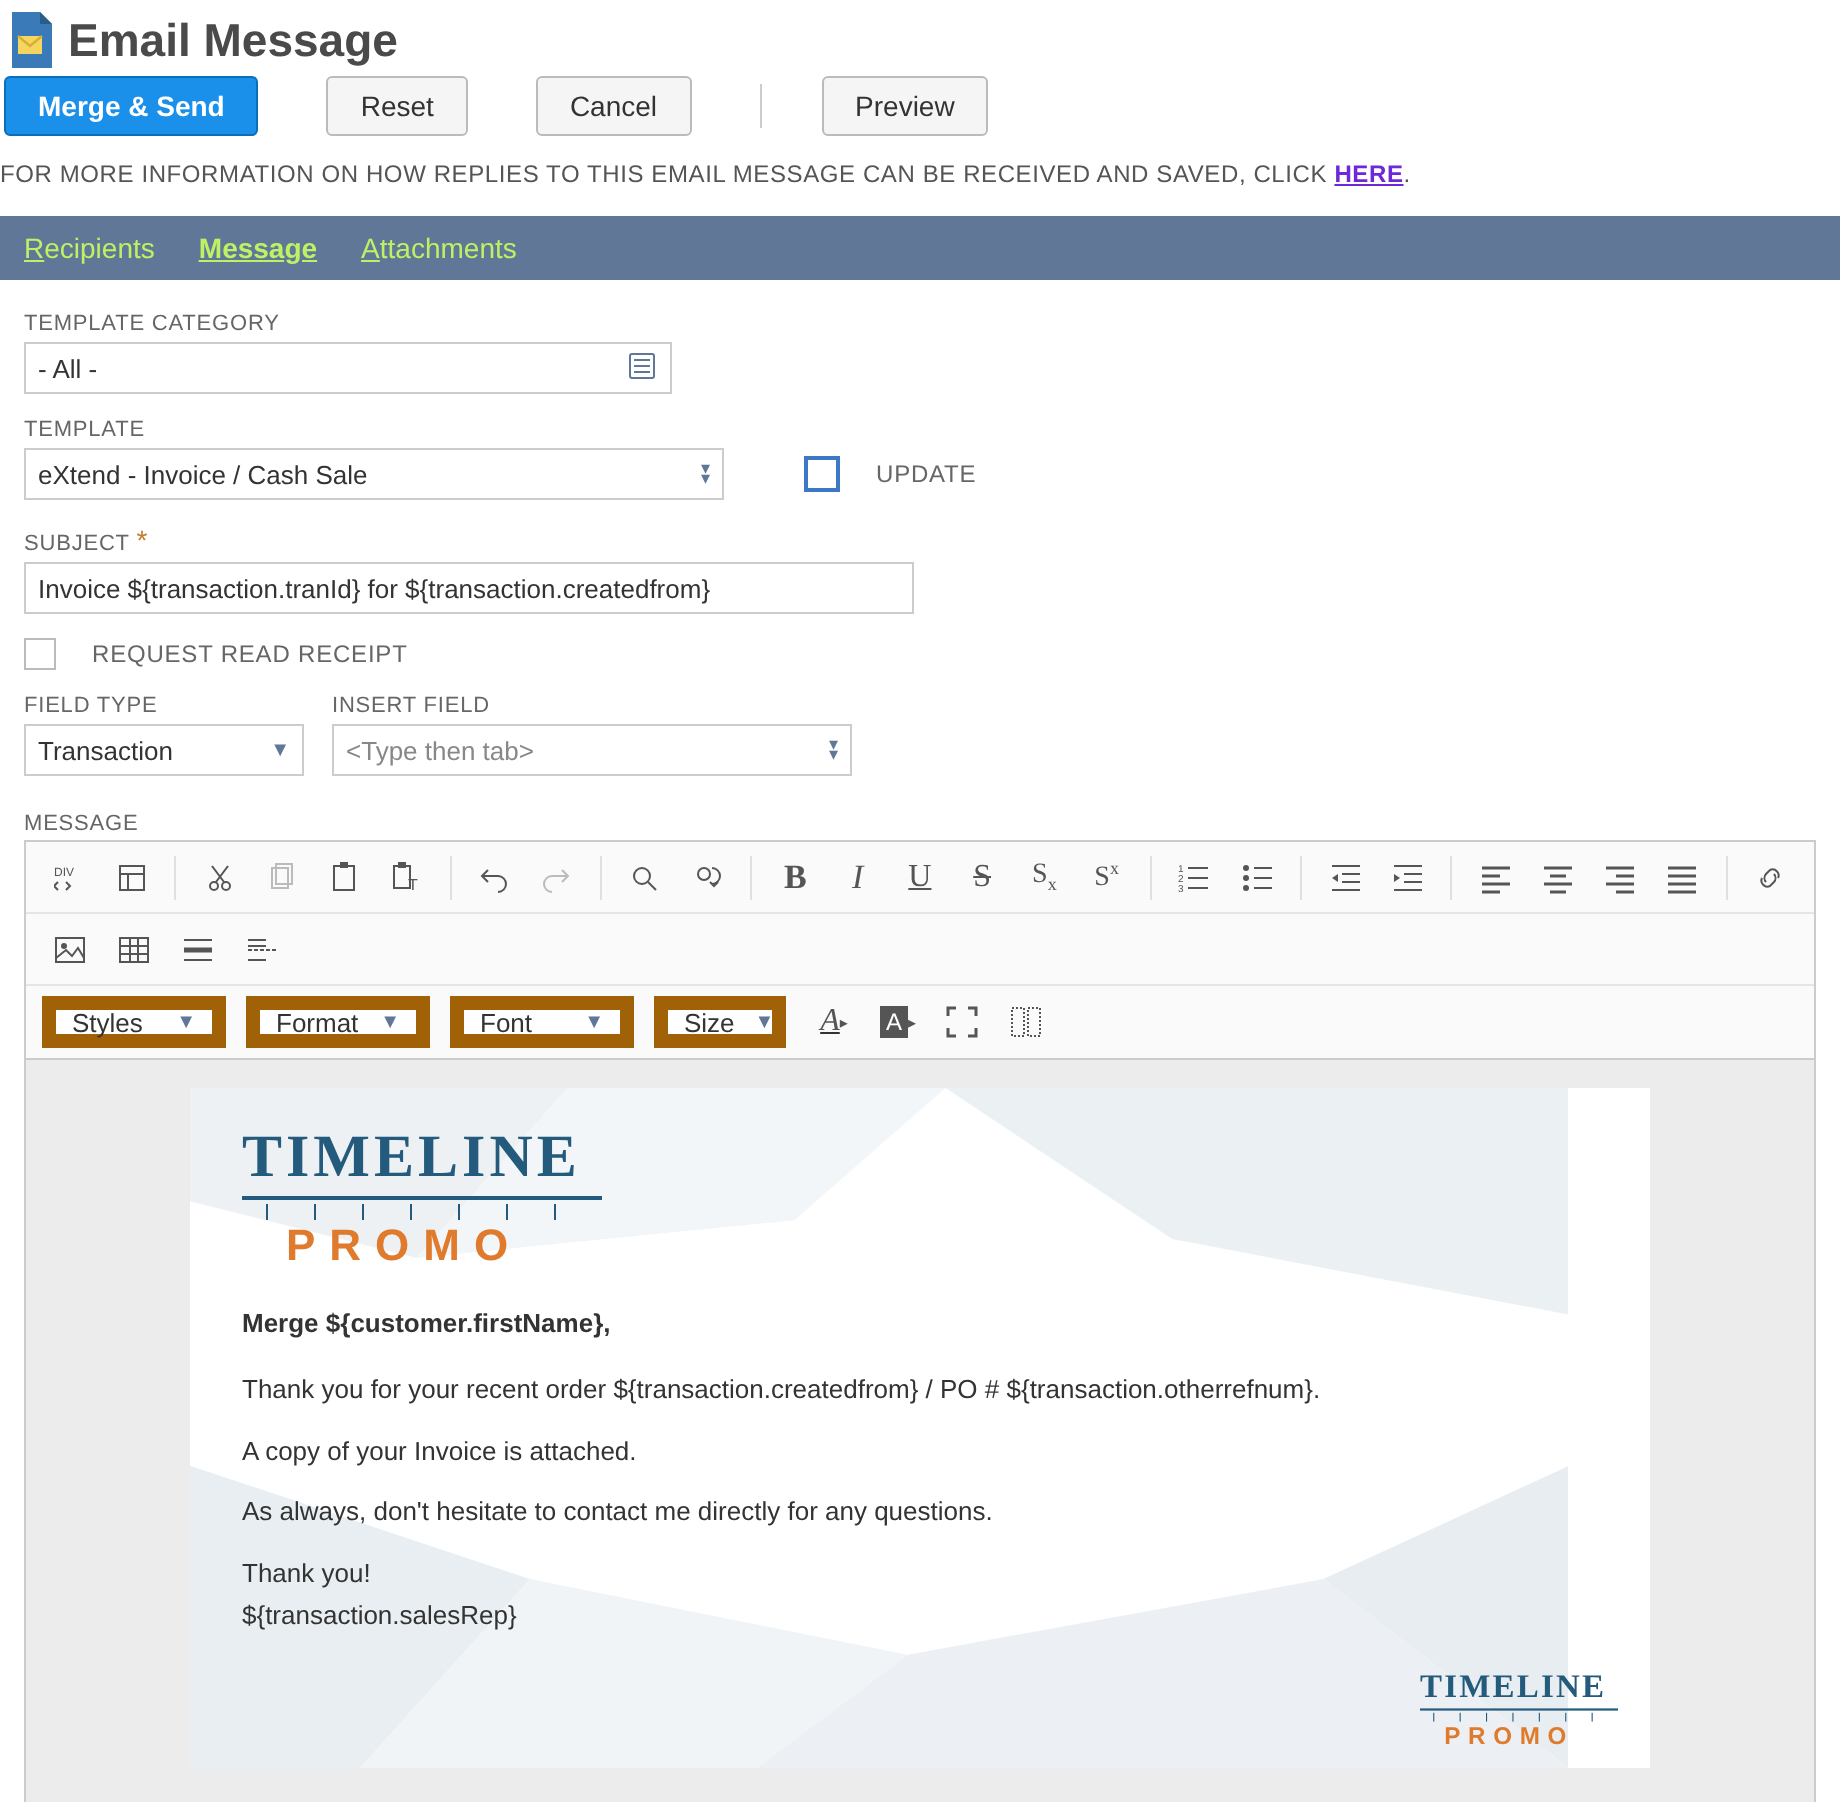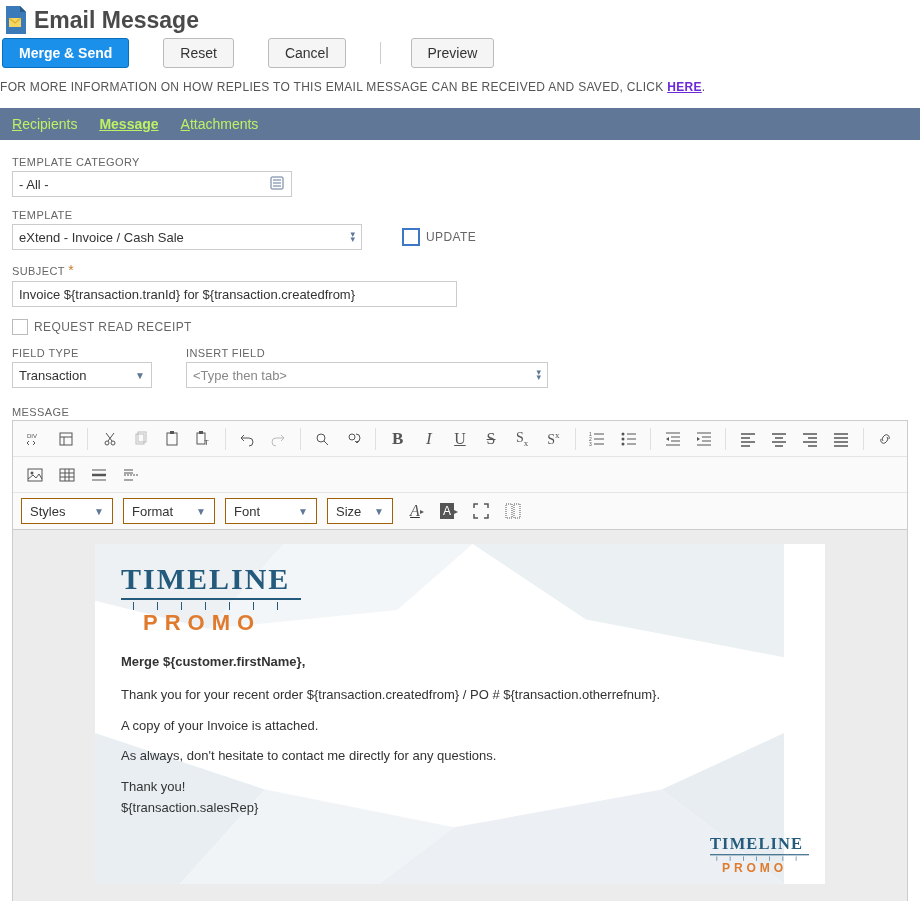--- a/index.html
+++ b/index.html
@@ -26,39 +26,39 @@
 
 .form-area { padding: 16px 12px 6px 12px; }
 .field-label { font-size: 11px; color: #666; letter-spacing: 0.4px; margin-bottom: 3px; text-transform: uppercase; }
 .field-label .req { color: #c77d30; font-size: 14px; }
 .field-row { margin-bottom: 12px; }
 
 .select-box, .text-box { height: 26px; border: 1px solid #ccc; display: flex; align-items: center; padding: 0 6px; font-size: 13px; background: #fff; position: relative; }
 .select-box { justify-content: space-between; }
 .select-box .sel-icon { color: #607798; font-size: 14px; }
 
-.tcat { width: 280px; }
+.tcat { width: 324px; }
 .tpl { width: 350px; }
 .subj { width: 445px; }
 .ftype { width: 140px; }
-.ifield { width: 362px; align-items: center; }
+.ifield { width: 260px; align-items: center; }
 
 .row-flex { display: flex; align-items: flex-end; gap: 40px; }
-.checkbox-wrap { display: flex; align-items: center; gap: 6px; }
+.checkbox-wrap { display: flex; align-items: center; gap: 18px; }
 .checkbox { width: 18px; height: 18px; border: 2px solid #3d78c7; background: #fff; }
 .checkbox-sm { width: 16px; height: 16px; border: 1px solid #bbb; background: #fff; }
 .cb-label { font-size: 12px; color: #666; letter-spacing: 0.4px; }
 
 .msg-label { font-size: 11px; color: #666; padding: 0 12px; margin-bottom: 2px; letter-spacing: 0.4px; }
 
 .editor-toolbar { border: 1px solid #ccc; border-bottom: 0; margin: 0 12px; background: #fafafa; }
 .tb-row { display: flex; align-items: center; height: 36px; padding: 0 8px; gap: 4px; border-bottom: 1px solid #e5e5e5; }
 .tb-btn { width: 28px; height: 28px; display: flex; align-items: center; justify-content: center; color: #555; cursor: pointer; font-size: 16px; }
 .tb-sep { width: 1px; height: 22px; background: #e0e0e0; margin: 0 4px; }
-.tb-select { height: 26px; border: 1px solid #a16207; display: flex; align-items: center; justify-content: space-between; padding: 0 8px; font-size: 13px; background: #fff; cursor: pointer; margin-right: 6px; }
+.tb-select { height: 26px; border: 7px solid #a16207; display: flex; align-items: center; justify-content: space-between; padding: 0 8px; font-size: 13px; background: #fff; cursor: pointer; margin-right: 6px; }
 .tb-select .tri { color: #607798; font-size: 10px; margin-left: 10px; }
 .tb-styles { width: 92px; }
 .tb-format { width: 92px; }
 .tb-font { width: 92px; }
 .tb-size { width: 66px; }
 
 .editor-area { border: 1px solid #ccc; margin: 0 12px 12px 12px; background: #ececec; padding: 14px; min-height: 380px; position: relative; }
 .email-paper { background: #fff; margin: 0 auto; width: 730px; padding: 20px 0 0 0; position: relative; overflow: hidden; min-height: 340px; }
 .poly-bg { position: absolute; top: 0; left: 0; right: 0; height: 100%; opacity: 0.35; }
 .email-content { position: relative; padding: 0 26px 20px 26px; }
@@ -155,21 +155,21 @@
     </div>
   </div>
 
   <div class="field-row">
     <div class="checkbox-wrap">
       <div class="checkbox-sm"></div>
       <span class="cb-label">REQUEST READ RECEIPT</span>
     </div>
   </div>
 
-  <div class="row-flex field-row" style="gap:34px;">
+  <div class="row-flex field-row" style="gap:14px;">
     <div>
       <div class="field-label">FIELD TYPE</div>
       <div class="select-box ftype">
         <span>Transaction</span>
         <span class="tri-down">▼</span>
       </div>
     </div>
     <div>
       <div class="field-label">INSERT FIELD</div>
       <div class="select-box ifield">

